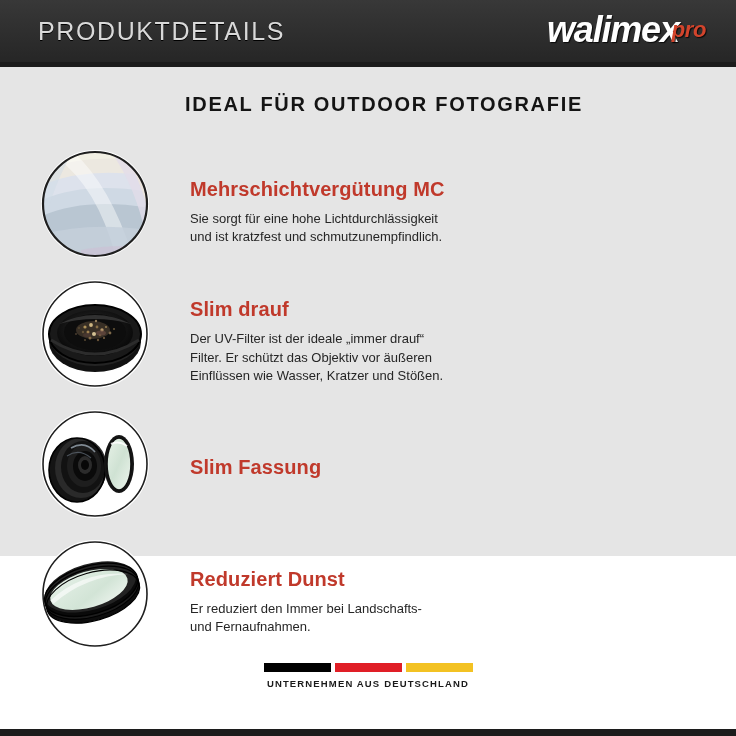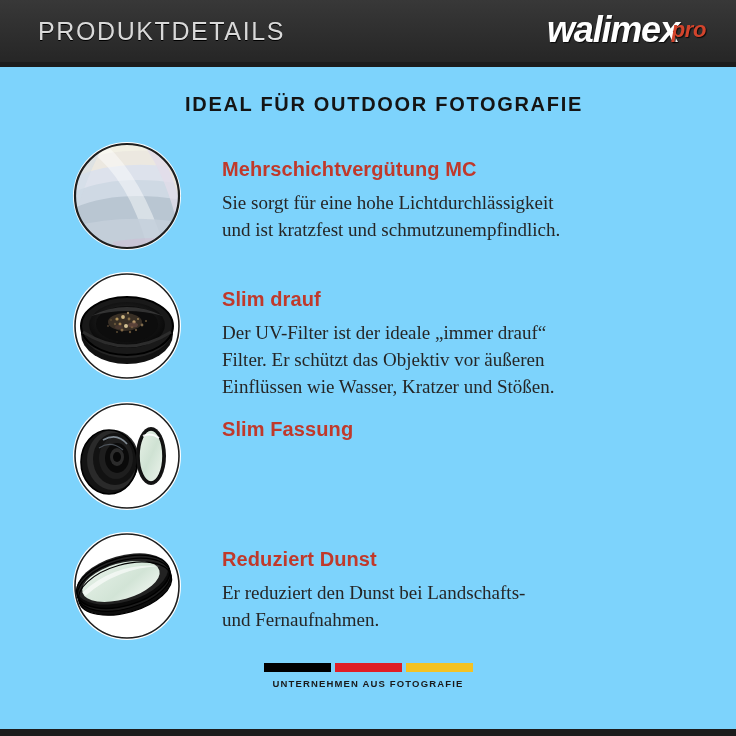--- a/index.html
+++ b/index.html
@@ -11,23 +11,23 @@
     width: 736px;
     height: 736px;
     font-family: "Liberation Sans", sans-serif;
     overflow: hidden;
     position: relative;
   }
 
   
   .page {
     width: 736px;
-    height: 736px;
+    height: 556px;
     position: relative;
-    background: #7dd3fc;
+    background: #e5e5e5;
     box-sizing: border-box;
   }
 
   
   .header-band {
     position: absolute;
     top: 0;
     left: 0;
     width: 736px;
     height: 62px;
@@ -105,24 +105,23 @@
 
   
   .features {
     position: absolute;
     top: 136px;
     left: 0;
     width: 736px;
   }
   .feature {
     display: flex;
-    align-items: flex-start;
+    align-items: center;
     height: 130px;
     box-sizing: border-box;
-    margin-left: 32px;
   }
   .icon-wrap {
     width: 190px;
     min-width: 190px;
     display: flex;
     justify-content: center;
     padding-top: 6px;
   }
   .icon-circle {
     width: 108px;
@@ -139,23 +138,23 @@
   .feature-head {
     color: #c0392b;
     font-size: 20px;
     font-weight: bold;
     font-family: "Liberation Sans", sans-serif;
     margin-bottom: 9px;
     letter-spacing: .1px;
   }
   .feature-body {
     color: #262626;
-    font-size: 19px;
+    font-size: 13px;
     line-height: 1.42;
-    font-family: Liberation Serif, serif;
+    font-family: Liberation Sans, sans-serif;
     white-space: pre-line;
   }
 
   
   .footer {
     position: absolute;
     left: 0;
     top: 663px;
     width: 736px;
     display: flex;
@@ -370,31 +369,31 @@
                 <ellipse cx="52" cy="52" rx="48" ry="24" fill="none" stroke="#000" stroke-width="1.2"></ellipse>
                 <ellipse cx="52" cy="56" rx="48" ry="24" fill="none" stroke="#000" stroke-width="1.2"></ellipse>
               </g>
             </g>
             <circle cx="54" cy="54" r="52" fill="none" stroke="#1f1f1f" stroke-width="1.6"></circle>
           </svg>
         </div>
       </div>
       <div class="feature-text">
         <div class="feature-head">Reduziert Dunst</div>
-        <div class="feature-body">Er reduziert den Dunst bei Landschafts-
+        <div class="feature-body">Er reduziert den Immer bei Landschafts-
 und Fernaufnahmen.</div>
       </div>
     </div>
 
   </div>
 
   <div class="footer">
     <div class="flag">
       <div class="flag-bar" style="background:#000000"></div>
       <div class="flag-bar" style="background:#e01e26"></div>
       <div class="flag-bar" style="background:#f3c223"></div>
     </div>
-    <div class="footer-text">UNTERNEHMEN AUS FOTOGRAFIE</div>
+    <div class="footer-text">UNTERNEHMEN AUS DEUTSCHLAND</div>
   </div>
 
   <div class="bottom-rule"></div>
 
 </div>
 
 </body></html>

